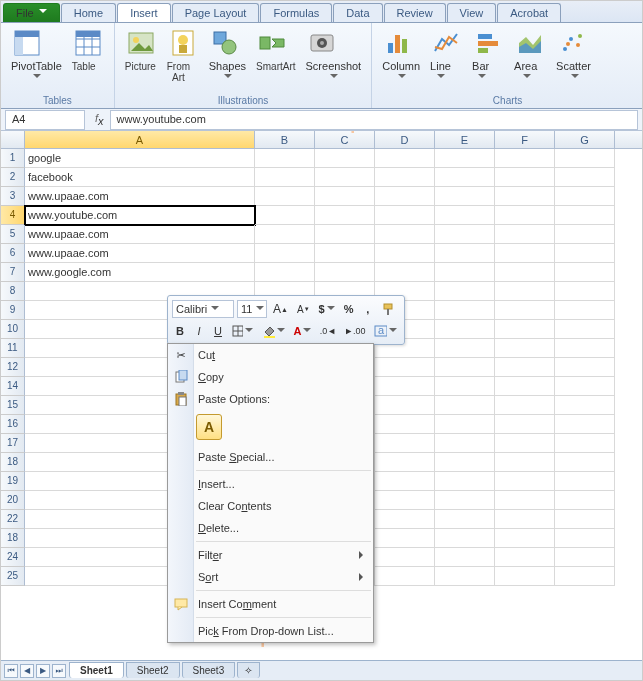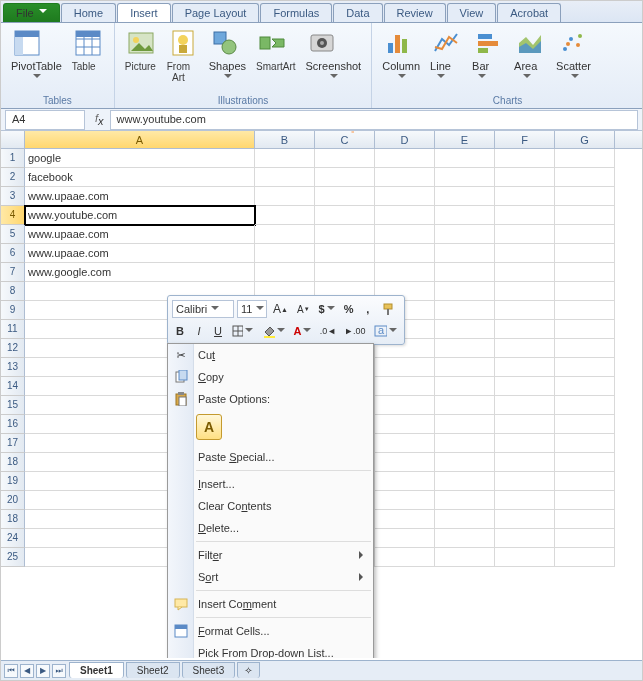--- a/index.html
+++ b/index.html
@@ -322,50 +322,50 @@
         <div class="rowh">9</div>
         <div class="cell" style="width: 230px;"></div>
         <div class="cell" style="width: 60px;"></div>
         <div class="cell" style="width: 60px;"></div>
         <div class="cell" style="width: 60px;"></div>
         <div class="cell" style="width: 60px;"></div>
         <div class="cell" style="width: 60px;"></div>
         <div class="cell" style="width: 60px;"></div>
       </div>
       <div class="row">
+        <div class="rowh">10</div>
+        <div class="cell" style="width: 230px;"></div>
+        <div class="cell" style="width: 60px;"></div>
+        <div class="cell" style="width: 60px;"></div>
+        <div class="cell" style="width: 60px;"></div>
+        <div class="cell" style="width: 60px;"></div>
+        <div class="cell" style="width: 60px;"></div>
+        <div class="cell" style="width: 60px;"></div>
+      </div>
+      <div class="row">
         <div class="rowh">11</div>
         <div class="cell" style="width: 230px;"></div>
         <div class="cell" style="width: 60px;"></div>
         <div class="cell" style="width: 60px;"></div>
         <div class="cell" style="width: 60px;"></div>
         <div class="cell" style="width: 60px;"></div>
         <div class="cell" style="width: 60px;"></div>
         <div class="cell" style="width: 60px;"></div>
       </div>
       <div class="row">
         <div class="rowh">12</div>
         <div class="cell" style="width: 230px;"></div>
         <div class="cell" style="width: 60px;"></div>
         <div class="cell" style="width: 60px;"></div>
         <div class="cell" style="width: 60px;"></div>
         <div class="cell" style="width: 60px;"></div>
         <div class="cell" style="width: 60px;"></div>
         <div class="cell" style="width: 60px;"></div>
       </div>
       <div class="row">
-        <div class="rowh">13</div>
-        <div class="cell" style="width: 230px;"></div>
-        <div class="cell" style="width: 60px;"></div>
-        <div class="cell" style="width: 60px;"></div>
-        <div class="cell" style="width: 60px;"></div>
-        <div class="cell" style="width: 60px;"></div>
-        <div class="cell" style="width: 60px;"></div>
-        <div class="cell" style="width: 60px;"></div>
-      </div>
-      <div class="row">
         <div class="rowh">14</div>
         <div class="cell" style="width: 230px;"></div>
         <div class="cell" style="width: 60px;"></div>
         <div class="cell" style="width: 60px;"></div>
         <div class="cell" style="width: 60px;"></div>
         <div class="cell" style="width: 60px;"></div>
         <div class="cell" style="width: 60px;"></div>
         <div class="cell" style="width: 60px;"></div>
       </div>
       <div class="row">
@@ -413,20 +413,30 @@
         <div class="cell" style="width: 230px;"></div>
         <div class="cell" style="width: 60px;"></div>
         <div class="cell" style="width: 60px;"></div>
         <div class="cell" style="width: 60px;"></div>
         <div class="cell" style="width: 60px;"></div>
         <div class="cell" style="width: 60px;"></div>
         <div class="cell" style="width: 60px;"></div>
       </div>
       <div class="row">
         <div class="rowh">20</div>
+        <div class="cell" style="width: 230px;"></div>
+        <div class="cell" style="width: 60px;"></div>
+        <div class="cell" style="width: 60px;"></div>
+        <div class="cell" style="width: 60px;"></div>
+        <div class="cell" style="width: 60px;"></div>
+        <div class="cell" style="width: 60px;"></div>
+        <div class="cell" style="width: 60px;"></div>
+      </div>
+      <div class="row">
+        <div class="rowh">22</div>
         <div class="cell" style="width: 230px;"></div>
         <div class="cell" style="width: 60px;"></div>
         <div class="cell" style="width: 60px;"></div>
         <div class="cell" style="width: 60px;"></div>
         <div class="cell" style="width: 60px;"></div>
         <div class="cell" style="width: 60px;"></div>
         <div class="cell" style="width: 60px;"></div>
       </div>
       <div class="row">
         <div class="rowh">18</div>
@@ -590,29 +600,20 @@
       <div class="ctx-item">
           <span class="ctx-icon">
             <svg width="14" height="14">
               <rect x="1" y="2" width="12" height="8" fill="#ffe9a6" stroke="#d6b455"></rect>
               <path d="M4 10 L4 13 L8 10" fill="#ffe9a6" stroke="#d6b455"></path>
             </svg>
           </span>
           <span>Insert Co<u class="acc">m</u>ment</span>
         </div>
       <div class="ctx-sep"></div>
-      <div class="ctx-item">
-          <span class="ctx-icon">
-            <svg width="14" height="14">
-              <rect x="1" y="1" width="12" height="12" fill="#fff" stroke="#5b8ac6"></rect>
-              <rect x="1" y="1" width="12" height="4" fill="#5b8ac6"></rect>
-            </svg>
-          </span>
-          <span><u class="acc">F</u>ormat Cells...</span>
-        </div>
       <div class="ctx-item">
           <span>Pic<u class="acc">k</u> From Drop-down List...</span>
         </div>
 
     </div>
   </div>
 </div>
 
 <div class="sheettabs">
   <div class="navbtn">⏮</div>

